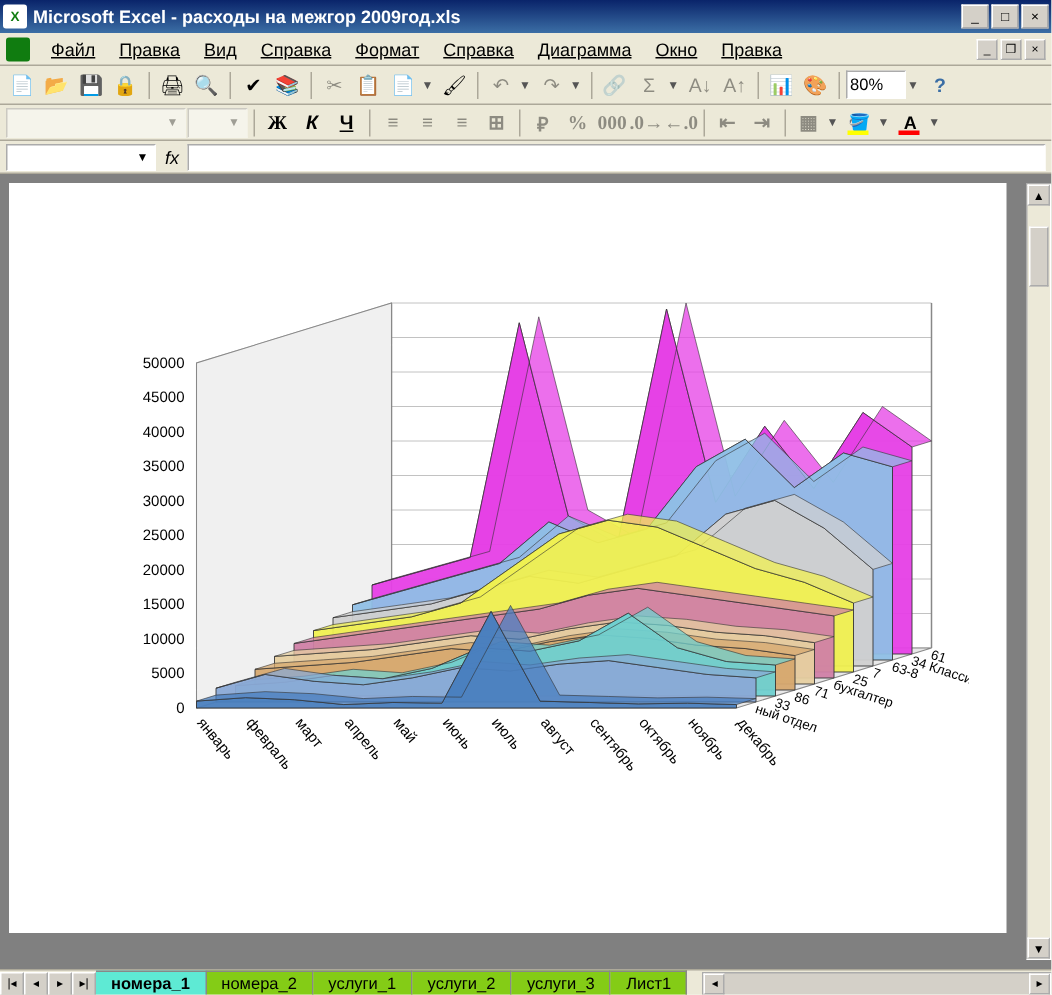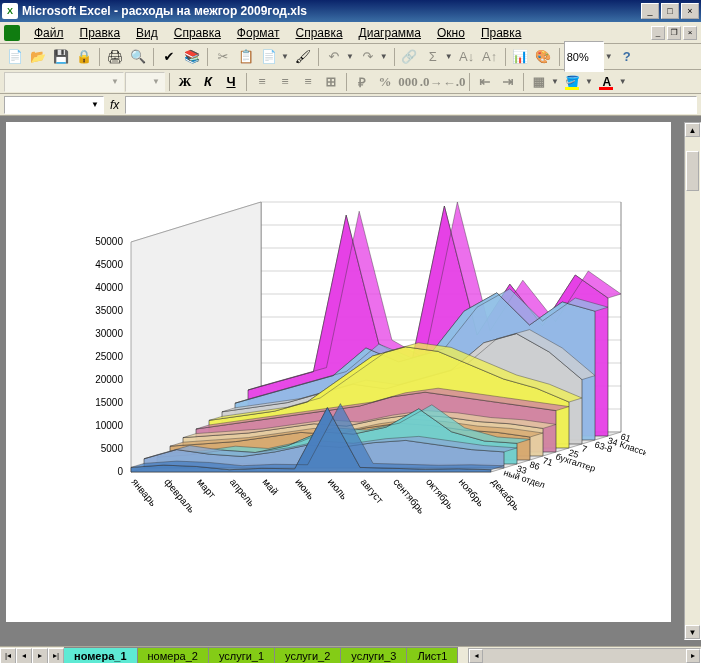--- a/index.html
+++ b/index.html
@@ -15,21 +15,21 @@
 .menubar .mi { padding: 2px 8px; font-size: 12px; cursor: pointer; }
 .menubar .u { text-decoration: underline; }
 .menubar .spacer { flex: 1; }
 .menubar .mdi { width: 14px; height: 14px; border: 1px outset #fff; background: #d4d0c8; margin-left: 2px; display: flex; align-items: center; justify-content: center; font-size: 8px; cursor: pointer; }
 
 .toolbar { height: 26px; background: #ece9d8; display: flex; align-items: center; padding: 2px 4px; border-bottom: 1px solid #aca899; gap: 1px; }
 .tb { width: 22px; height: 22px; display: flex; align-items: center; justify-content: center; font-size: 13px; cursor: pointer; border: 1px solid transparent; }
 .tb.dis { opacity: 0.4; cursor: default; }
 .sep { width: 1px; height: 18px; background: #aca899; margin: 0 3px; }
 .dd { font-size: 8px; color: #555; margin-left: -2px; padding: 0 2px; cursor: pointer; }
-.zoom { width: 40px; height: 31px; border: 1px inset #fff; background: #fff; font-size: 11px; padding: 0 2px; display: flex; align-items: center; }
+.zoom { width: 40px; height: 19px; border: 1px inset #fff; background: #fff; font-size: 11px; padding: 0 2px; display: flex; align-items: center; }
 
 .formatbar { height: 24px; background: #ece9d8; display: flex; align-items: center; padding: 2px 4px; border-bottom: 1px solid #aca899; gap: 1px; }
 .combo { height: 20px; border: 1px inset #fff; background: #fff; display: flex; align-items: center; padding: 0 4px; font-size: 11px; cursor: pointer; }
 .combo .arr { margin-left: auto; font-size: 8px; color: #555; }
 .fb { width: 22px; height: 20px; display: flex; align-items: center; justify-content: center; cursor: pointer; border: 1px solid transparent; font-family: 'Times New Roman', serif; font-size: 13px; font-weight: bold; }
 .fb.dis { opacity: 0.4; }
 .colorbtn { width: 22px; height: 20px; position: relative; cursor: pointer; display: flex; align-items: center; justify-content: center; font-size: 12px; }
 .colorbtn .bar { position: absolute; bottom: 2px; left: 3px; width: 14px; height: 3px; }
 
 .namebox { height: 22px; background: #ece9d8; display: flex; align-items: center; padding: 2px 4px; border-bottom: 1px solid #aca899; }

